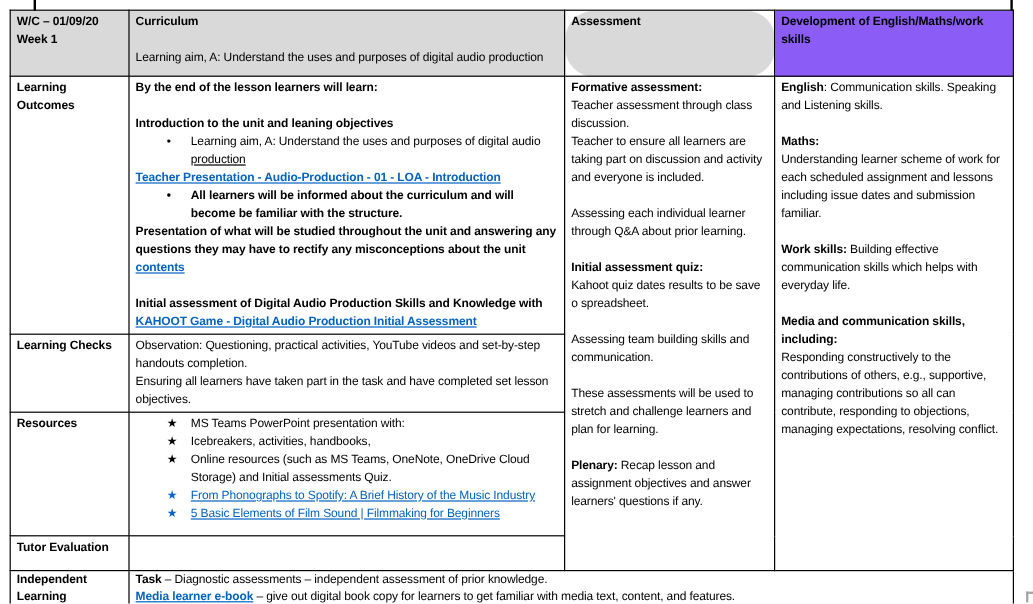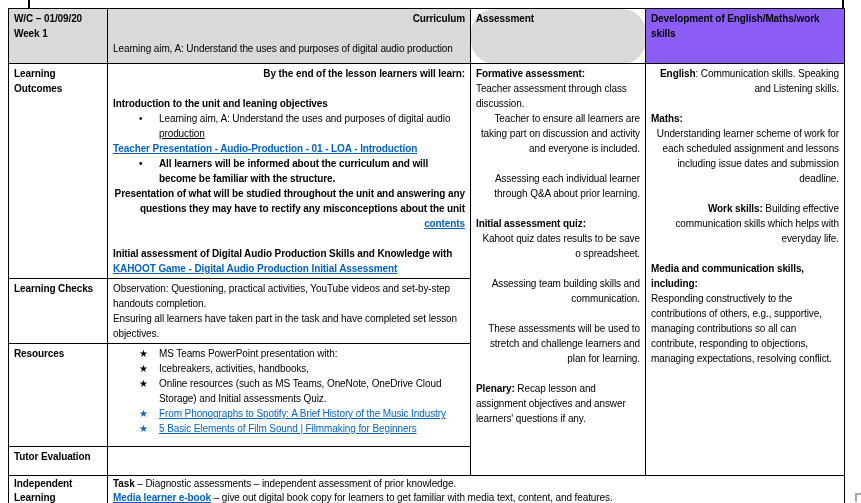--- a/index.html
+++ b/index.html
@@ -15,21 +15,21 @@
     border-collapse:collapse; table-layout:fixed;
   }
   td {
     border:1.5px solid #000; vertical-align:top;
     padding:2px 5px; font-size:10px; letter-spacing:-0.1px; line-height:15px;
   }
   .hdr { background:#d9d9d9; font-weight:bold; }
   .row-label { font-weight:bold; }
 
   p { margin:0; }
-  .gap { margin-bottom:15px;text-align:right; }
+  .gap { margin-bottom:15px; }
   .b { font-weight:bold; }
   .u { text-decoration:underline; }
   .lnk { color:#0563c1; text-decoration:underline; }
   .lnk.b { font-weight:bold; }
 
   .li { display:flex; }
   .li .marker { flex:0 0 20px; margin-left:26px; }
   .li .txt { flex:1 1 auto; }
   .star-black { color:#000; }
   .star-blue { color:#0563c1; }
@@ -104,21 +104,21 @@
         <p class="b">Initial assessment quiz:</p>
         <p class="gap">Kahoot quiz dates results to be save o spreadsheet.</p>
         <p class="gap">Assessing team building skills and communication.</p>
         <p class="gap">These assessments will be used to stretch and challenge learners and plan for learning.</p>
         <p><span class="b">Plenary:</span><span> Recap lesson and assignment objectives and answer learners' questions if any.</span></p>
       </td>
 
       <td rowspan="4">
         <p class="gap"><span class="b">English</span><span>: Communication skills. Speaking and Listening skills.</span></p>
         <p class="b">Maths:</p>
-        <p class="gap">Understanding learner scheme of work for each scheduled assignment and lessons including issue dates and submission deadline.</p>
+        <p class="gap">Understanding learner scheme of work for each scheduled assignment and lessons including issue dates and submission familiar.</p>
         <p class="gap"><span class="b">Work skills:</span><span> Building effective communication skills which helps with everyday life.</span></p>
         <p class="b">Media and communication skills, including:</p>
         <p>Responding constructively to the contributions of others, e.g., supportive, managing contributions so all can contribute, responding to objections, managing expectations, resolving conflict.</p>
       </td>
     </tr>
 
     <tr style="height:58px">
       <td class="row-label">Learning Checks</td>
       <td>
         <p>Observation: Questioning, practical activities, YouTube videos and set-by-step handouts completion.</p>

